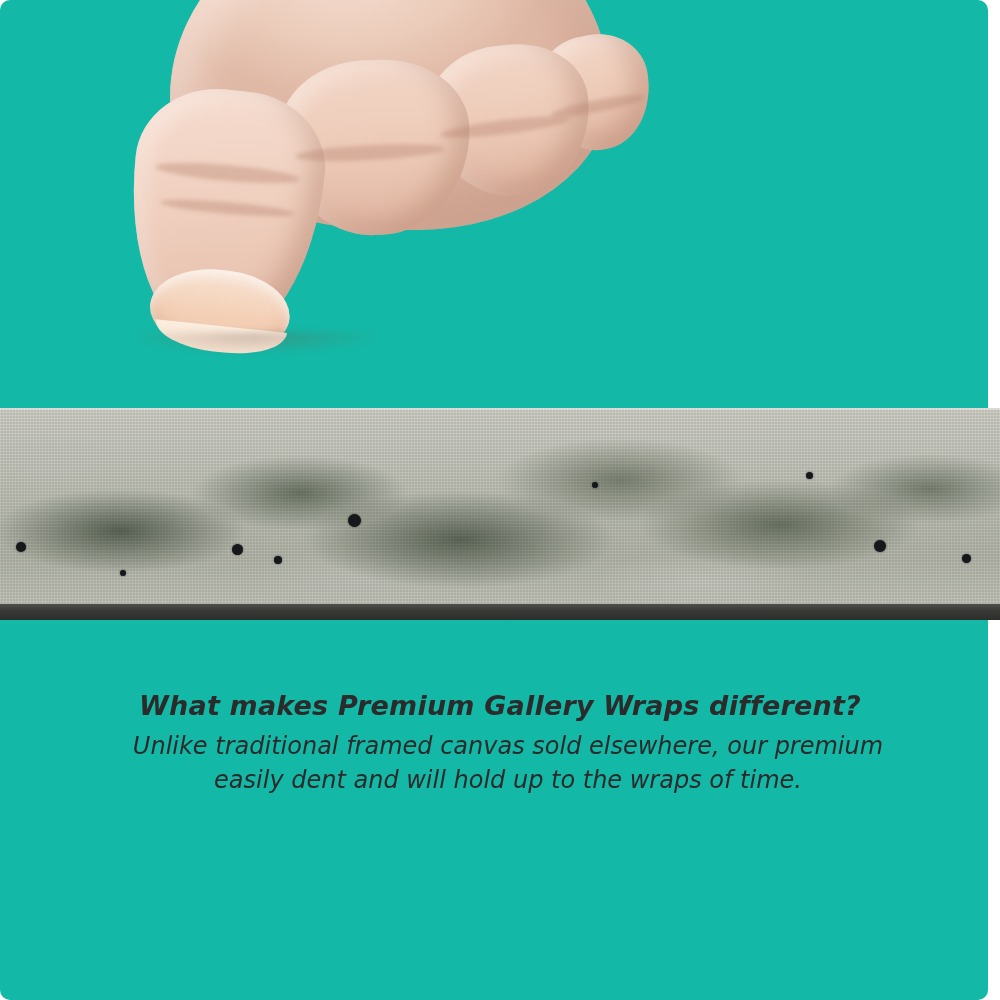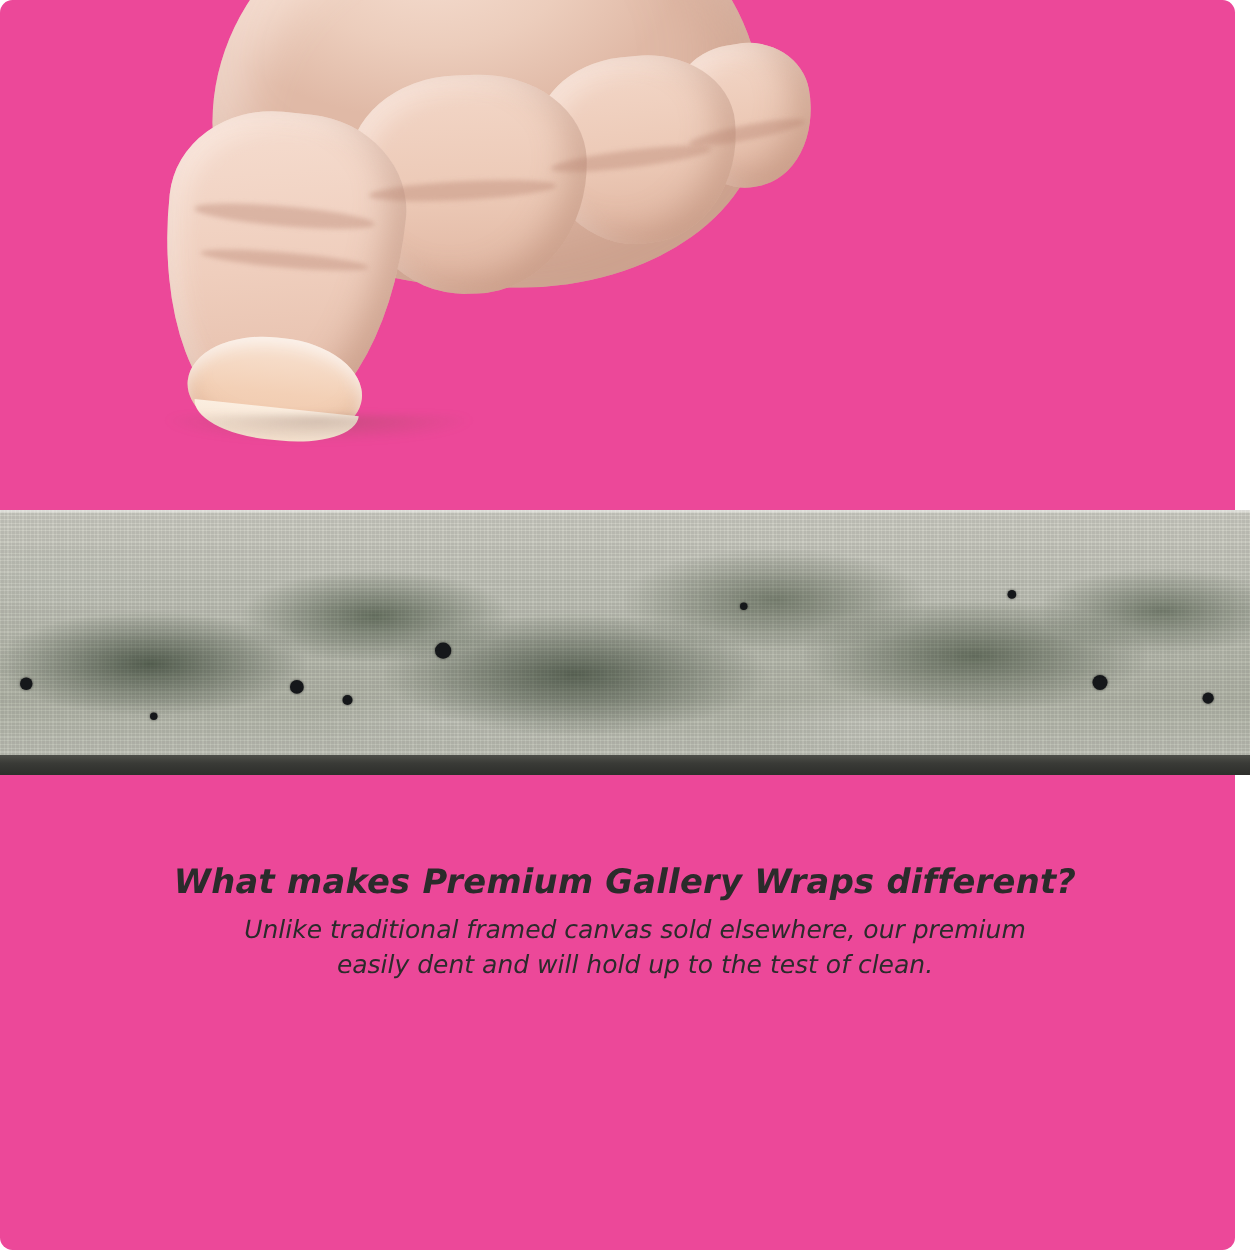--- a/index.html
+++ b/index.html
@@ -10,21 +10,21 @@
   body {
     width: 1000px;
     height: 1000px;
     overflow: hidden;
     font-family: "DejaVu Sans", sans-serif;
   }
   #stage {
     position: relative;
     width: 988px;
     height: 1000px;
-    background: #ec4899;
+    background: #14b8a6;
     border-radius: 10px;
   }
 
   
   .hand-wrap {
     position: absolute;
     left: 0;
     top: 0;
     width: 1000px;
     height: 420px;
@@ -202,21 +202,21 @@
     font-style: italic;
   }
   .caption h2 {
     margin: 0 0 8px 0;
     font-size: 27px;
     font-weight: 700;
     letter-spacing: 0.2px;
   }
   .caption p {
     margin: 0;
-    font-size: 20px;
+    font-size: 24px;
     line-height: 1.42;
     font-weight: 400;
     padding-left: 16px;
   }
   .caption .line { display: block; }
 </style>
 </head>
 <body>
 
 <div id="stage">
@@ -254,17 +254,17 @@
     <div class="speck" style="left:120px; top:162px; width:6px;  height:6px;"></div>
 
     <div class="strip-top-line"></div>
     <div class="strip-bottom"></div>
   </div>
 
   <div class="caption">
     <h2>What makes Premium Gallery Wraps different?</h2>
     <p>
       <span class="line">Unlike traditional framed canvas sold elsewhere, our premium</span>
-      <span class="line">easily dent and will hold up to the test of clean.</span>
+      <span class="line">easily dent and will hold up to the wraps of time.</span>
     </p>
   </div>
 
 </div>
 
 </body></html>

